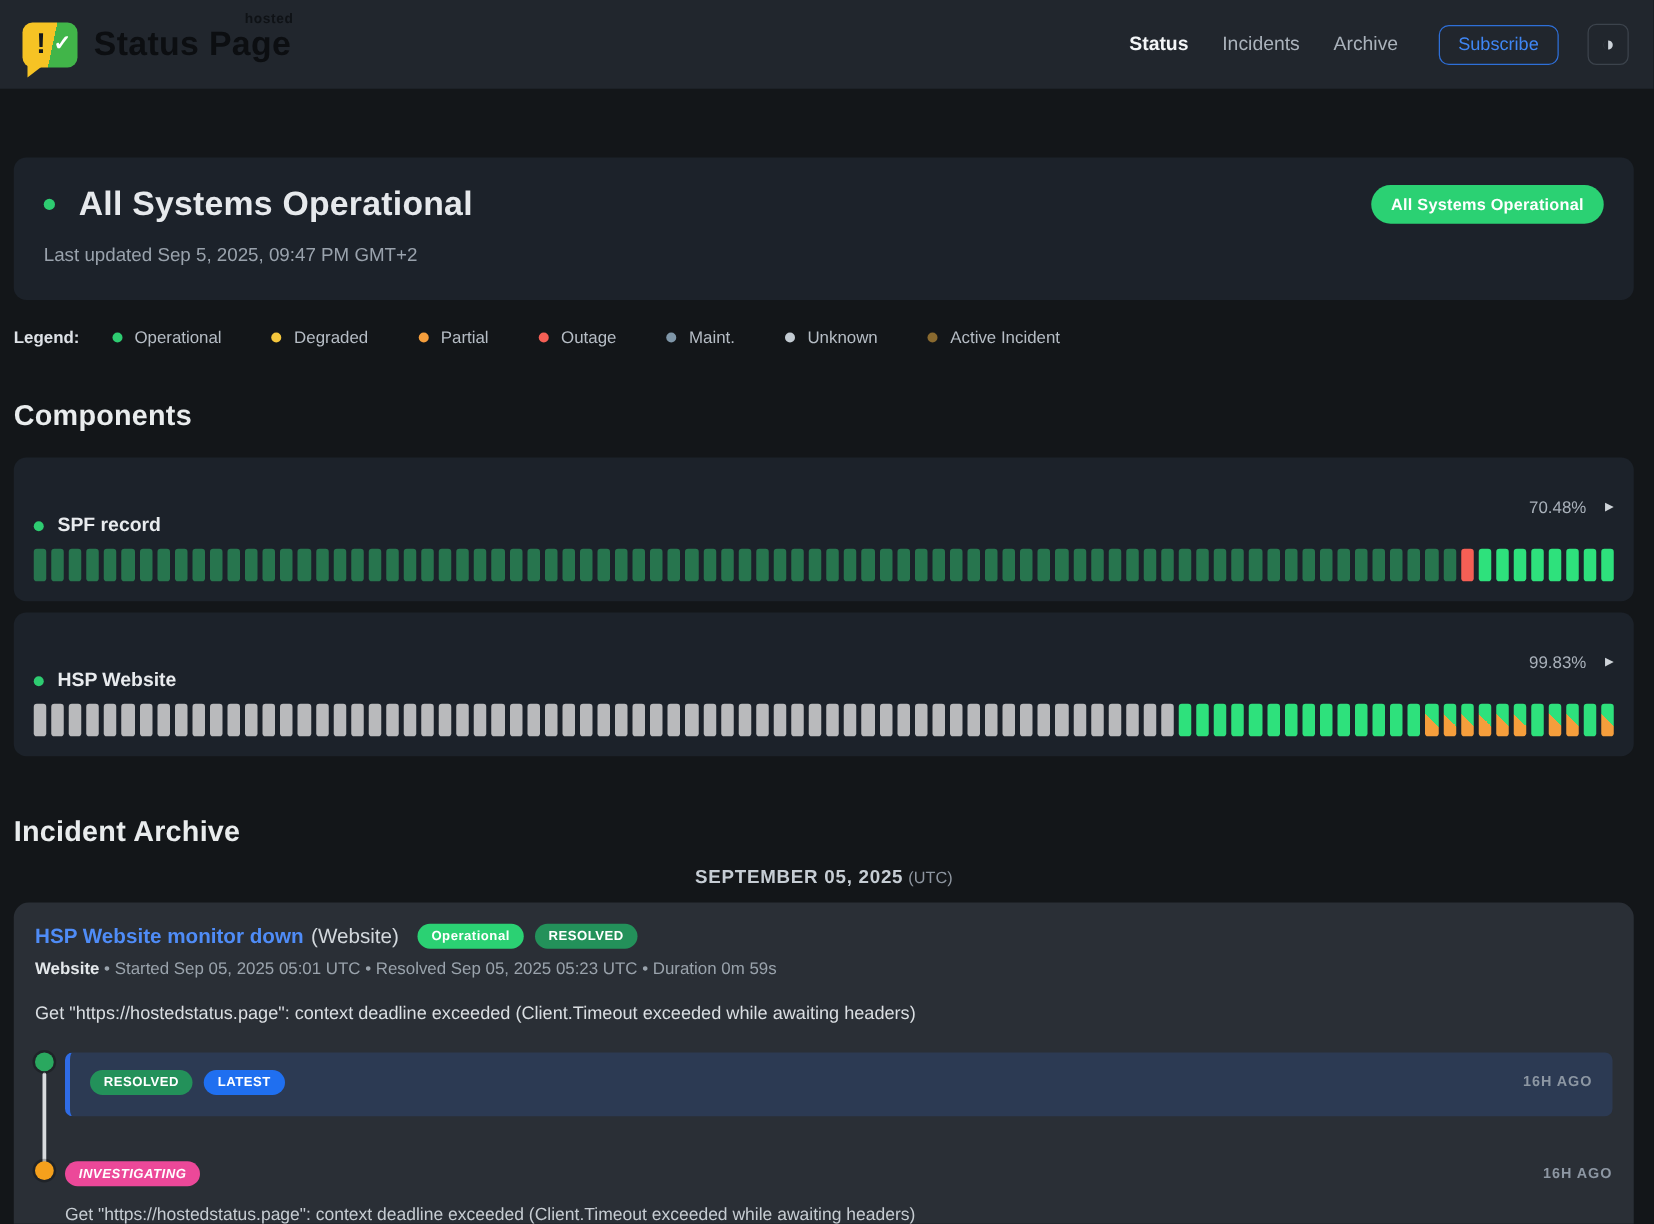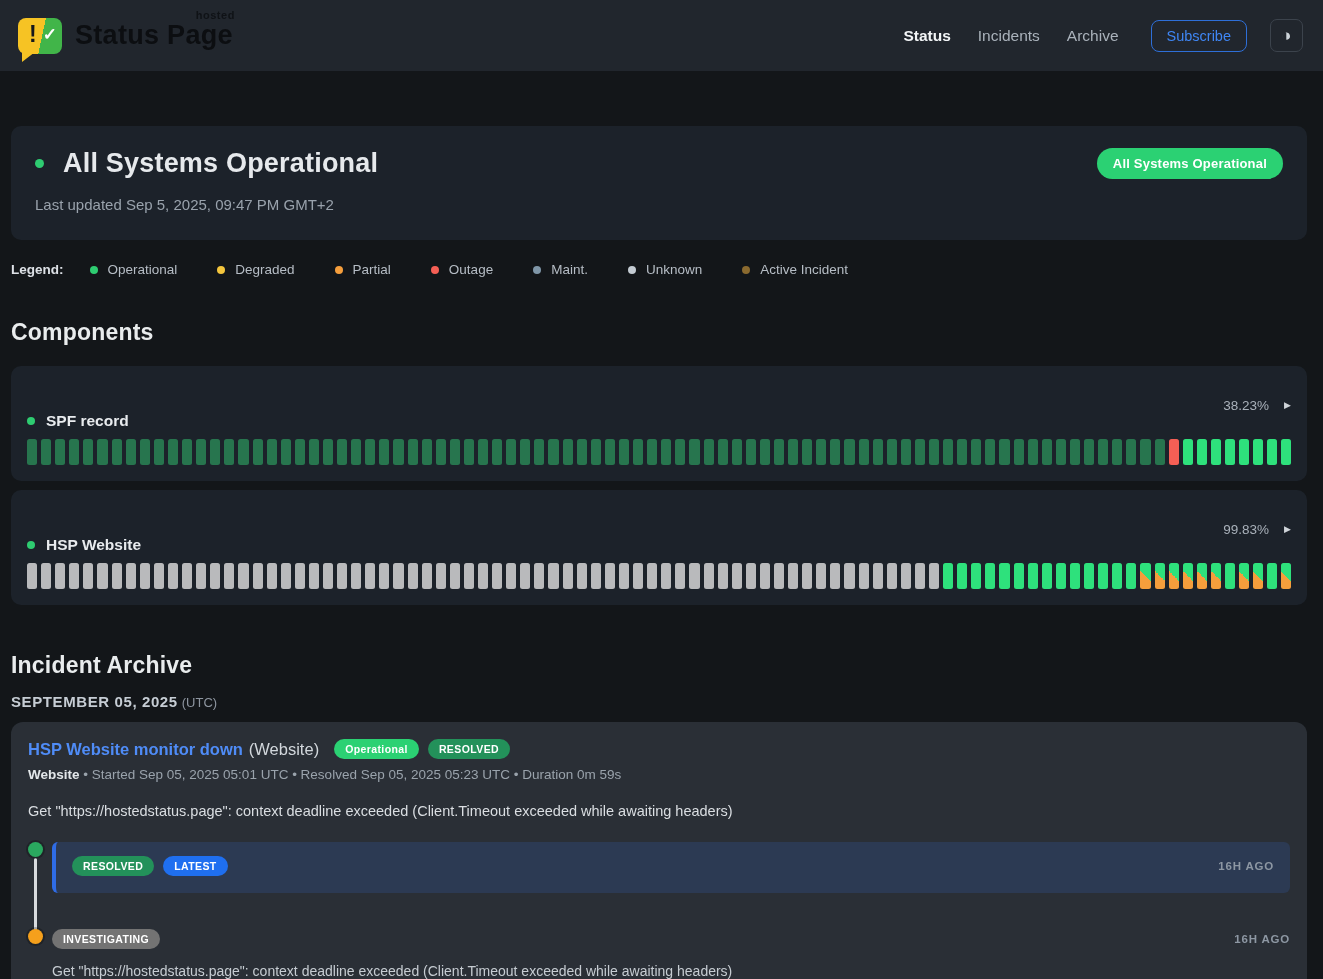--- a/index.html
+++ b/index.html
@@ -50,21 +50,21 @@
   .comp-name-wrap { display:flex; align-items:center; gap:11px;margin-top:32px; }
   .comp-dot { width:8px; height:8px; }
   .comp-name { font-size:15.5px; font-weight:600; color:#e8ebee; }
   .comp-right { display:flex; align-items:center; gap:15px; }
   .comp-uptime { font-size:13.5px; color:#a9b1ba; }
   .comp-arrow { font-size:9px; color:#cfd4d9; cursor:pointer; }
   .bars { margin-top:9px; display:flex; gap:4px; height:26px; }
   .bar { flex:1; border-radius:2.5px; }
 
   
-  .date-heading { margin:14px 16px 0 11px; font-size:15px; font-weight:700; color:#c6cdd4; letter-spacing:.6px; }
+  .date-heading { margin:14px 16px 0 11px; font-size:15px; font-weight:700; color:#c6cdd4; letter-spacing:.6px;text-align:center; }
   .date-tz { font-size:13px; font-weight:400; color:#8e96a0; letter-spacing:0; margin-left:4px; }
   .incident-card { margin:12px 16px 0 11px; background:#2a2f36; border-radius:12px; padding:17px 17px 30px; }
   .incident-title-row { display:flex; align-items:center; flex-wrap:wrap; }
   .incident-link { color:#4f8cf7; font-size:16.5px; font-weight:700; text-decoration:none; cursor:pointer; }
   .incident-suffix { color:#d2d7dc; font-size:16.5px; font-weight:500; margin-left:6px; }
   .badge { color:#fff; font-size:10.5px; font-weight:700; padding:4px 11px; border-radius:10px; letter-spacing:.4px; white-space:nowrap; }
   .incident-badges { display:flex; align-items:center; gap:9px; margin-left:15px; }
   .incident-meta { margin-top:8px; font-size:13.5px; color:#9aa3ac; }
   .meta-comp { color:#e3e7ea; font-weight:600; }
   .incident-desc { margin-top:21px; font-size:14.5px; color:#dadee2; }
@@ -151,21 +151,21 @@
 
 <h2 class="section-heading">Components</h2>
 <div>
     <div class="comp-card">
       <div class="comp-header">
         <div class="comp-name-wrap">
           <span class="dot comp-dot" style="background: rgb(46, 204, 113);"></span>
           <span class="comp-name">SPF record</span>
         </div>
         <div class="comp-right">
-          <span class="comp-uptime">38.23%</span>
+          <span class="comp-uptime">70.48%</span>
           <span class="comp-arrow">▶</span>
         </div>
       </div>
       <div class="bars">
         <div class="bar" style="background: rgb(39, 117, 78);"></div>
         <div class="bar" style="background: rgb(39, 117, 78);"></div>
         <div class="bar" style="background: rgb(39, 117, 78);"></div>
         <div class="bar" style="background: rgb(39, 117, 78);"></div>
         <div class="bar" style="background: rgb(39, 117, 78);"></div>
         <div class="bar" style="background: rgb(39, 117, 78);"></div>
@@ -389,20 +389,20 @@
             <span class="badge" style="background: rgb(35, 145, 90);">RESOLVED</span>
             <span class="badge" style="background: rgb(31, 111, 240);">LATEST</span>
             <span class="t-time">16H AGO</span>
           </div>
         </div>
       </div>
       <div class="t-entry plain">
         <span class="t-dot" style="background: rgb(245, 160, 28);"></span>
         <div style="margin-left: 0px;">
           <div class="badge-row">
-            <span class="badge" style="background: #737373;">INVESTIGATING</span>
+            <span class="badge" style="background: #ec4899; font-style: italic;">INVESTIGATING</span>
             <span class="t-time">16H AGO</span>
           </div>
           <div class="update-text">Get "https://hostedstatus.page": context deadline exceeded (Client.Timeout exceeded while awaiting headers)</div>
         </div>
       </div>
     </div>
 </section>
 
 </body></html>

